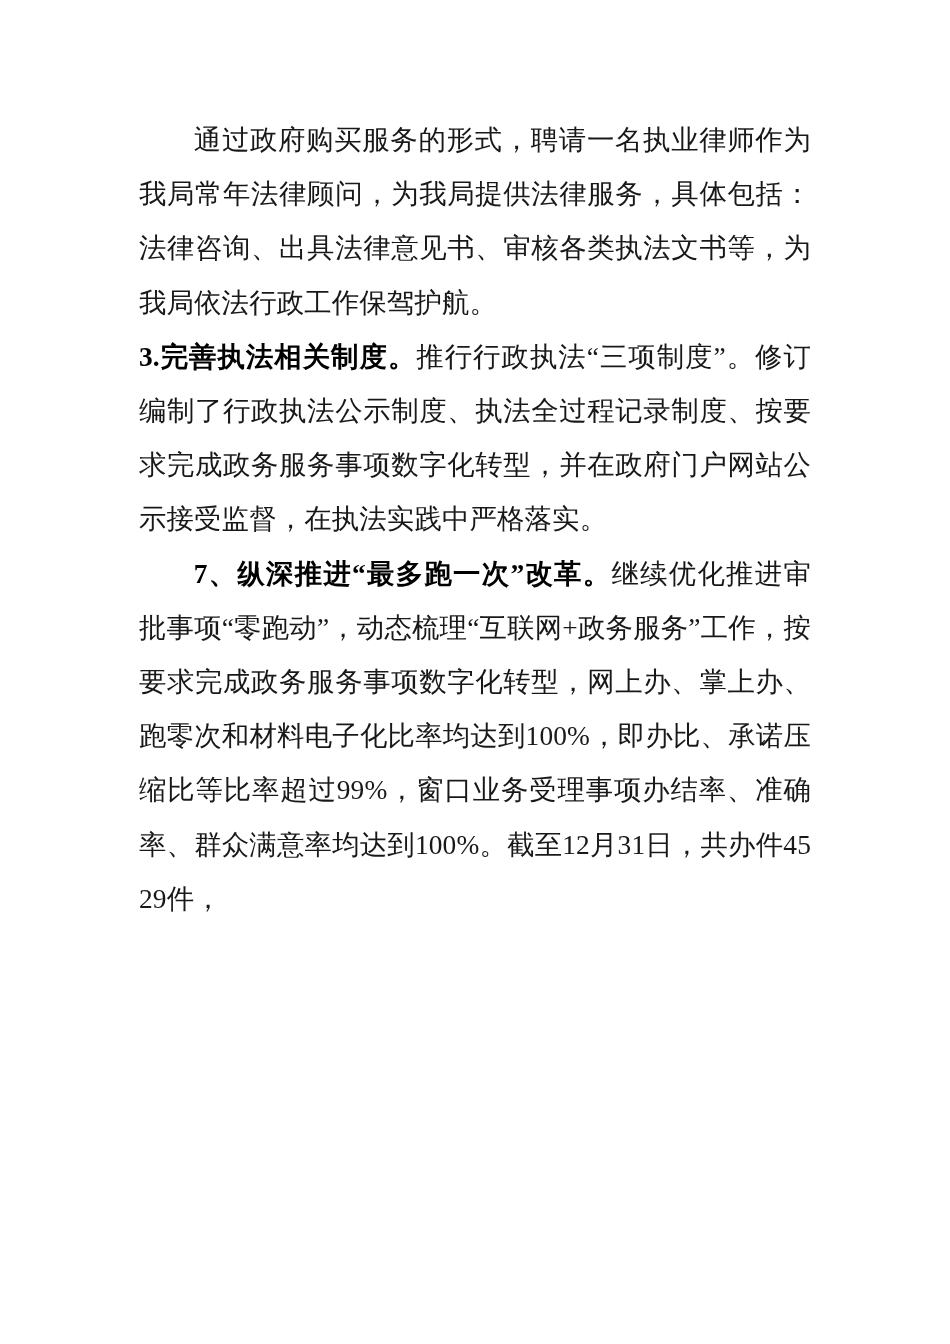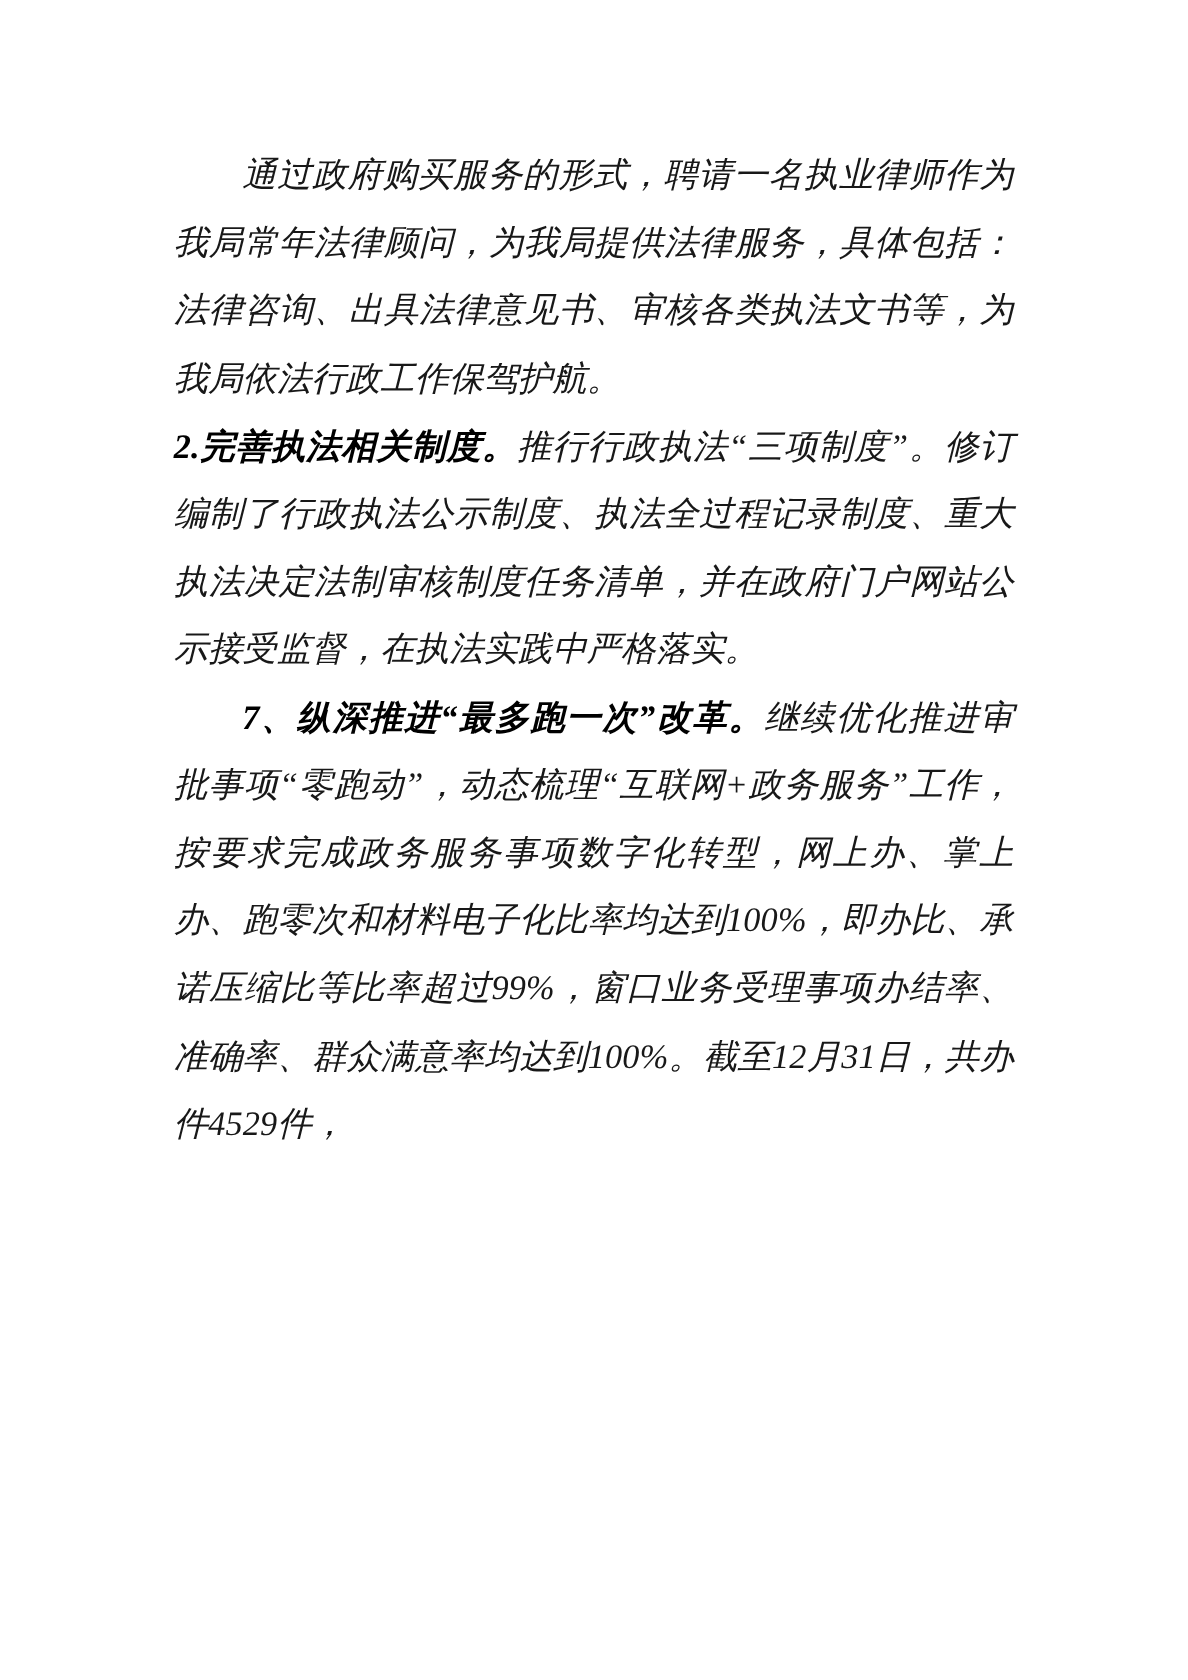--- a/index.html
+++ b/index.html
@@ -12,21 +12,20 @@
     font-family: "Liberation Serif", "DejaVu Serif", serif;
     color: #000000;
   }
   .page {
     position: relative;
     width: 950px;
     height: 966px;
     background: #ffffff;
     overflow: hidden;
     box-sizing: border-box;
-    font-style: italic;
   }
   .text-column {
     position: absolute;
     left: 139px;
     top: 113px;
     width: 672px;
   }
   .para {
     margin: 0;
     font-size: 27.4px;
@@ -56,21 +55,21 @@
 <div class="page" style="background: rgb(255, 255, 255);">
   <div class="text-column">
 
     <p class="para indent" style="color: rgb(24, 24, 24);">
       <span>通过政府购买服务的形式，聘请一名执业律师作为我局常年法律顾问，为我局提供法律服务，具体包括：法律咨询、出具法律意见书、审核各类执法文书等，为我局依法行政工作保驾护航。</span>
     </p>
 
 
 
     <p class="para" style="color: rgb(24, 24, 24);">
-      <span class="lead">2.完善执法相关制度。</span><span>推行行政执法“三项制度”。修订编制了行政执法公示制度、执法全过程记录制度、重大执法决定法制审核制度任务清单，并在政府门户网站公示接受监督，在执法实践中严格落实。</span>
+      <span class="lead">3.完善执法相关制度。</span><span>推行行政执法“三项制度”。修订编制了行政执法公示制度、执法全过程记录制度、按要求完成政务服务事项数字化转型，并在政府门户网站公示接受监督，在执法实践中严格落实。</span>
     </p>
 
     <p class="para indent" style="color: rgb(24, 24, 24);">
       <span class="lead">7、纵深推进“最多跑一次”改革。</span><span>继续优化推进审批事项“零跑动”，动态梳理“互联网+政务服务”工作，按要求完成政务服务事项数字化转型，网上办、掌上办、跑零次和材料电子化比率均达到100%，即办比、承诺压缩比等比率超过99%，窗口业务受理事项办结率、准确率、群众满意率均达到100%。截至12月31日，共办件4529件，</span>
     </p>
 
   </div>
 </div>
 
 </body></html>

